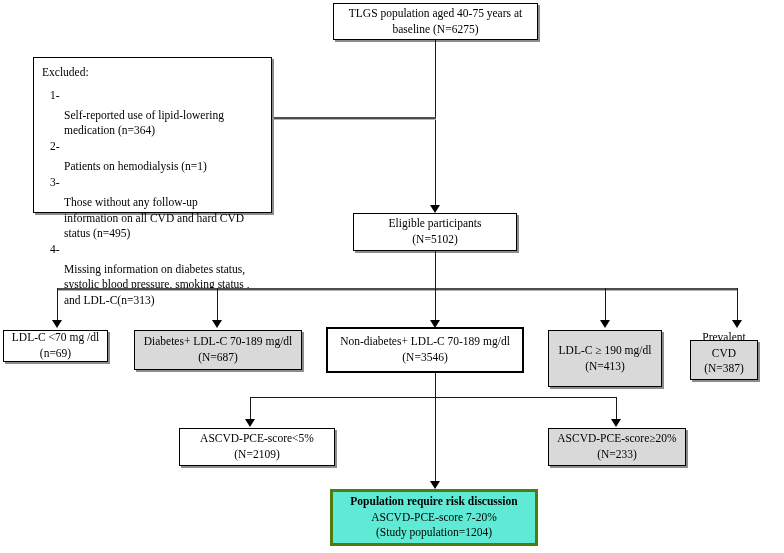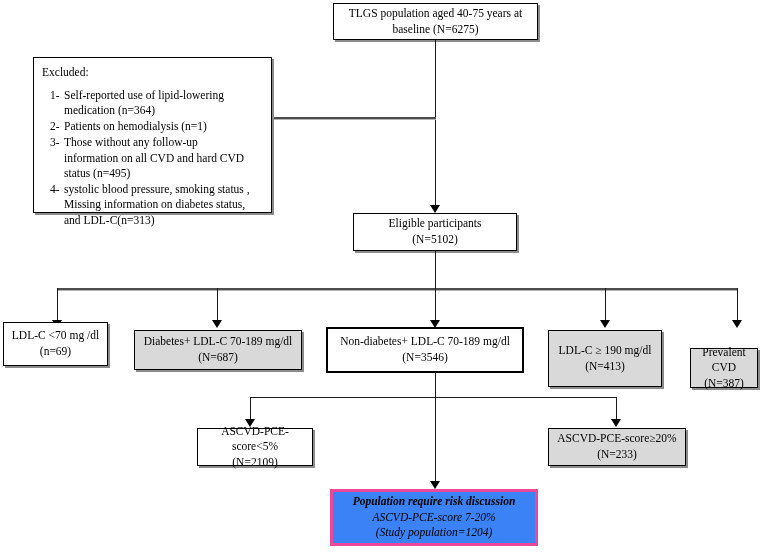--- a/index.html
+++ b/index.html
@@ -33,23 +33,22 @@
   .box.shadow {
     box-shadow: 2px 2px 0 0 #8c8c8c;
   }
   .box.filled {
     background: #d9d9d9;
   }
   .box.thick {
     border: 2.5px solid #000000;
   }
   .box.grayframe {
-    border: 3px solid #ec4899;
-    background: #3b82f6;
-    font-style: italic;
+    border: 3px solid #4d7c0f;
+    background: #5eead4;
   }
   .box.leftalign {
     align-items: flex-start;
     justify-content: flex-start;
     text-align: left;
   }
   .line-v {
     position: absolute;
     width: 1px;
     background: #1a1a1a;
@@ -99,20 +98,21 @@
   .excl-num {
     width: 30px;
     flex: 0 0 30px;
     text-align: left;
     padding-left: 16px;
     box-sizing: border-box;
   }
   .excl-text {
     flex: 1;
     padding-right: 6px;
+    margin-top: 20px;
   }
   .bold {
     font-weight: bold;
   }
   .ln {
     display: block;
   }
 </style>
 </head>
 <body>
@@ -150,22 +150,22 @@
         <span class="excl-num">3-</span>
         <span class="excl-text">
           <span class="ln">Those without any follow-up</span>
           <span class="ln">information on all CVD and hard CVD</span>
           <span class="ln">status (n=495)</span>
         </span>
       </li>
       <li class="excl-item">
         <span class="excl-num">4-</span>
         <span class="excl-text">
+          <span class="ln">Missing information on diabetes status,</span>
           <span class="ln">systolic blood pressure, smoking status ,</span>
-          <span class="ln">Missing information on diabetes status,</span>
           <span class="ln">and LDL-C(n=313)</span>
         </span>
       </li>
     </ul>
   </div>
 
   <div class="box shadow" style="left:353px; top:213px; width:164px; height:38px;">
     <span class="ln">Eligible participants</span>
     <span class="ln">(N=5102)</span>
   </div>
@@ -182,57 +182,57 @@
 
   <div class="line-v" style="left:435px; top:288px; height:34px;"></div>
   <div class="arrow-down" style="left:430px; top:320px;"></div>
 
   <div class="line-v" style="left:605px; top:288px; height:34px;"></div>
   <div class="arrow-down" style="left:600px; top:320px;"></div>
 
   <div class="line-v" style="left:737px; top:288px; height:34px;"></div>
   <div class="arrow-down" style="left:732px; top:320px;"></div>
 
-  <div class="box shadow" style="left:3px; top:322px; width:105px; height:44px;">
+  <div class="box shadow" style="left:3px; top:330px; width:105px; height:32px;">
     <span class="ln">LDL-C &lt;70 mg /dl</span>
     <span class="ln">(n=69)</span>
   </div>
 
   <div class="box shadow filled" style="left:134px; top:330px; width:168px; height:40px;">
     <span class="ln">Diabetes+ LDL-C 70-189 mg/dl</span>
     <span class="ln">(N=687)</span>
   </div>
 
   <div class="box thick" style="left:326px; top:327px; width:198px; height:46px;">
     <span class="ln">Non-diabetes+ LDL-C 70-189 mg/dl</span>
     <span class="ln">(N=3546)</span>
   </div>
 
   <div class="box shadow filled" style="left:548px; top:330px; width:114px; height:57px;">
     <span class="ln">LDL-C ≥ 190 mg/dl</span>
     <span class="ln">(N=413)</span>
   </div>
 
-  <div class="box shadow filled" style="left:690px; top:348px; width:68px; height:40px;">
+  <div class="box shadow filled" style="left:690px; top:340px; width:68px; height:40px;justify-content:flex-end;">
     <span class="ln">Prevalent CVD</span>
     <span class="ln">(N=387)</span>
   </div>
 
   <div class="line-v" style="left:435px; top:373px; height:114px;"></div>
   <div class="arrow-down" style="left:430px; top:481px;"></div>
 
   <div class="line-h" style="left:250px; top:397px; width:366px;"></div>
 
   <div class="line-v" style="left:250px; top:397px; height:24px;"></div>
   <div class="arrow-down" style="left:245px; top:419px;"></div>
 
   <div class="line-v" style="left:616px; top:397px; height:24px;"></div>
   <div class="arrow-down" style="left:611px; top:419px;"></div>
 
-  <div class="box shadow" style="left:197px; top:428px; width:116px; height:38px;">
+  <div class="box shadow" style="left:179px; top:428px; width:156px; height:38px;">
     <span class="ln">ASCVD-PCE-score&lt;5%</span>
     <span class="ln">(N=2109)</span>
   </div>
 
   <div class="box shadow filled" style="left:548px; top:428px; width:138px; height:38px;text-align:center;">
     <span class="ln">ASCVD-PCE-score≥20%</span>
     <span class="ln">(N=233)</span>
   </div>
 
   <div class="box grayframe" style="left:330px; top:489px; width:208px; height:57px;">

